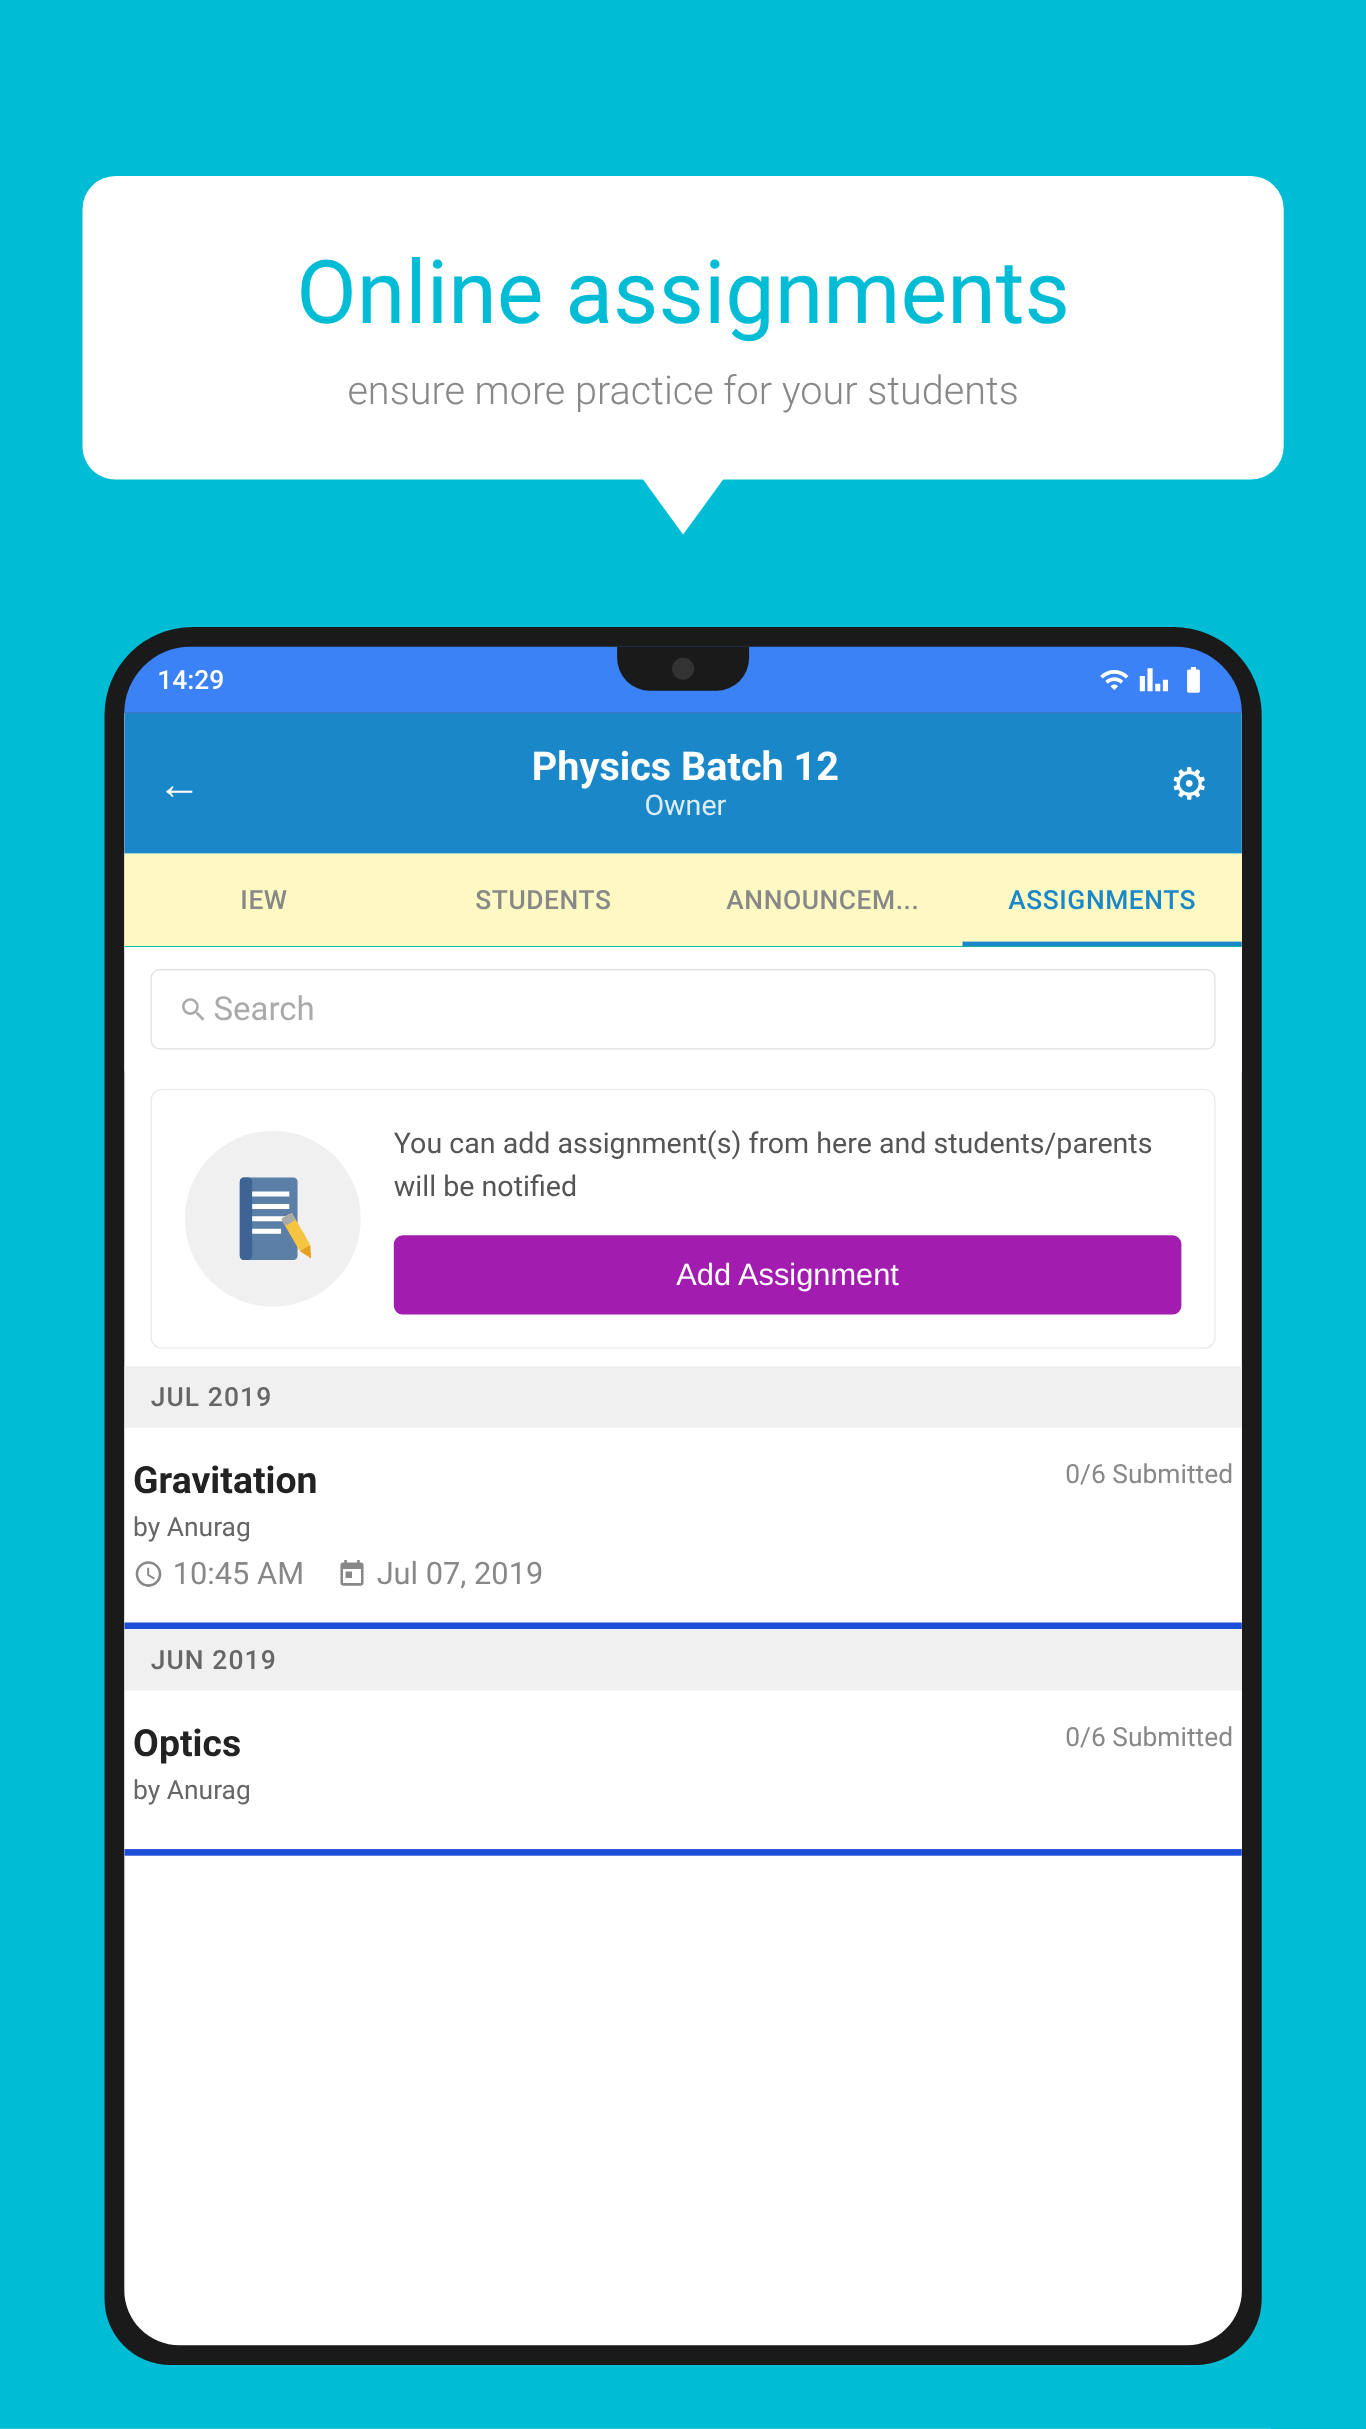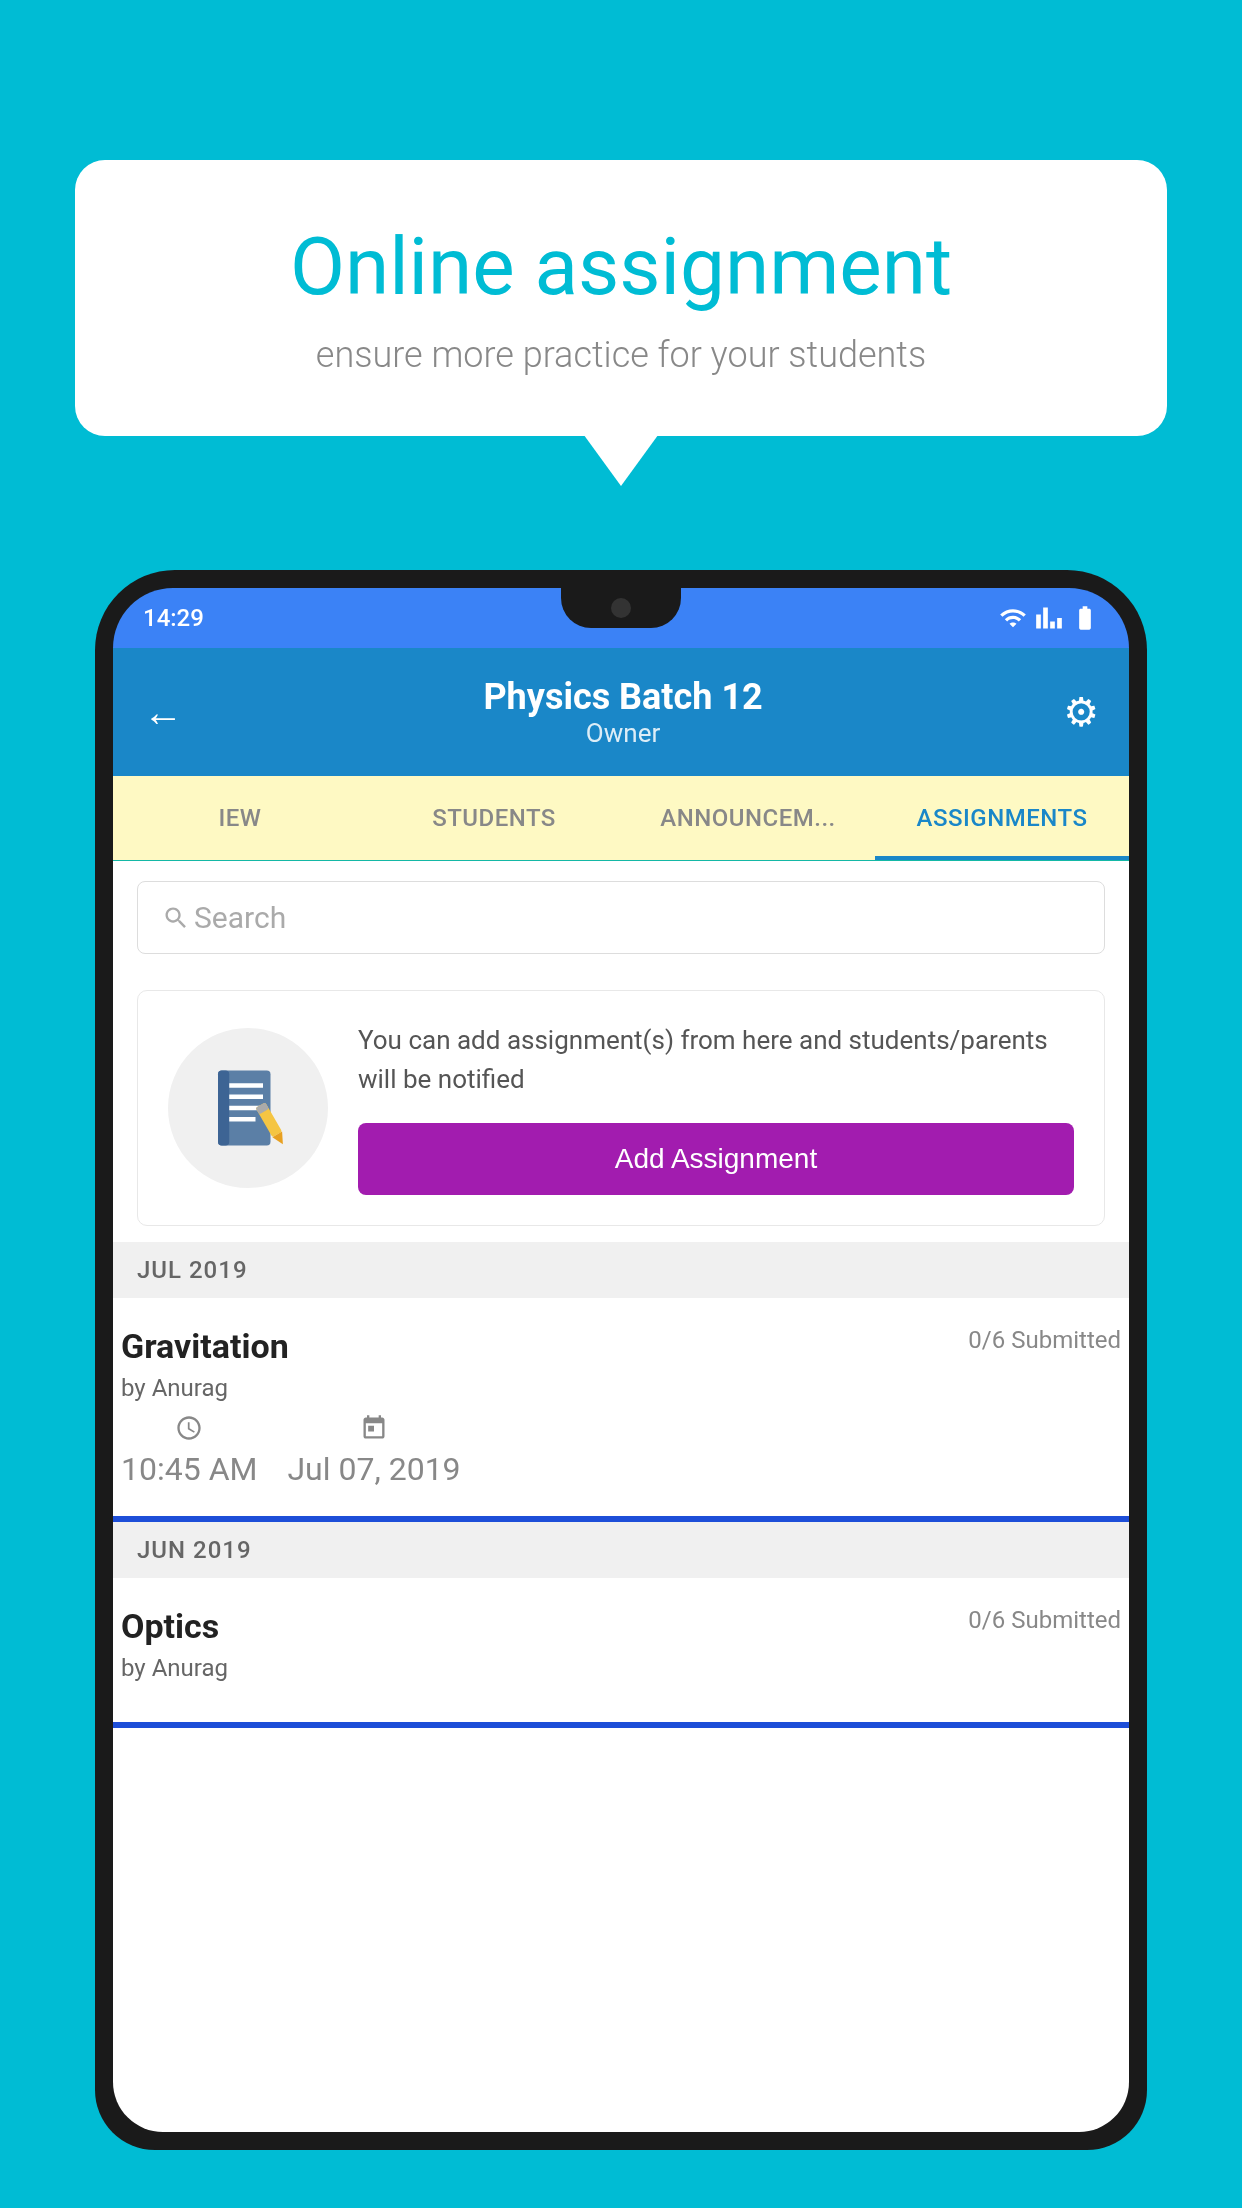--- a/index.html
+++ b/index.html
@@ -309,36 +309,35 @@
       display: flex;
       gap: 30px;
       align-items: center;
     }
 
     .meta-item {
       display: flex;
       align-items: center;
       gap: 8px;
       color: #888;
-      font-size: 32px;
-      flex-direction: column;
+      font-size: 28px;
     }
 
     
     .svg-icon {
       width: 28px;
       height: 28px;
     }
   </style>
 </head>
 <body>
 
 <div class="speech-bubble-container">
   <div class="speech-bubble">
-    <div class="bubble-title">Online assignment</div>
+    <div class="bubble-title">Online assignments</div>
     <div class="bubble-subtitle">ensure more practice for your students</div>
   </div>
 </div>
 
 <div class="phone-wrapper">
   <div class="phone-outer">
 
     <div class="phone-top-bar">
       <span class="status-time">14:29</span>
       <div class="notch">

